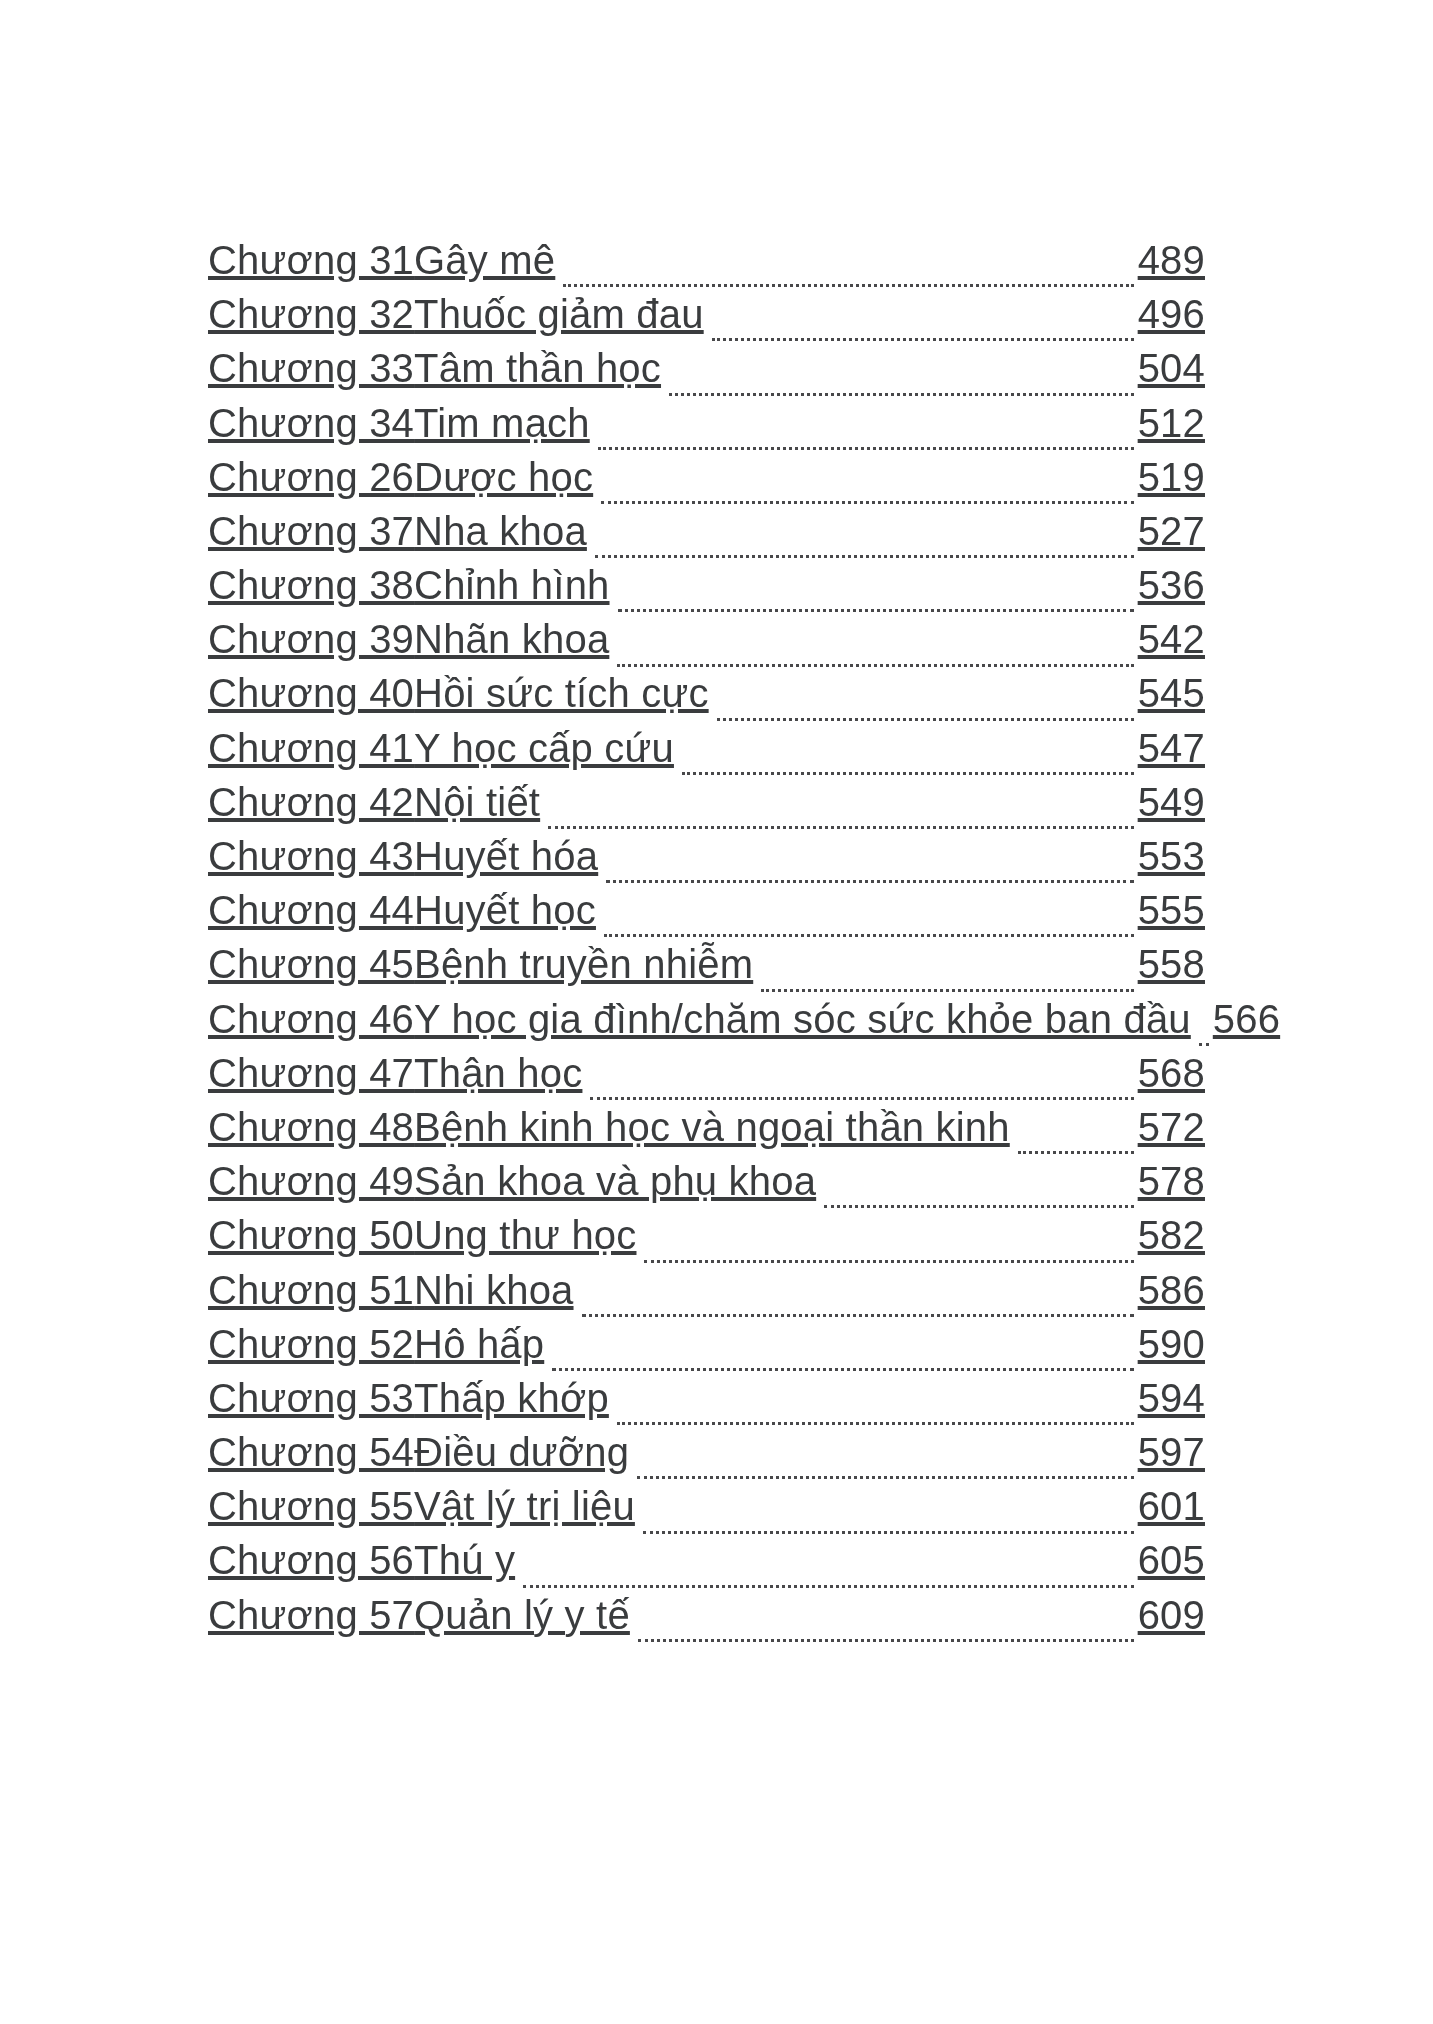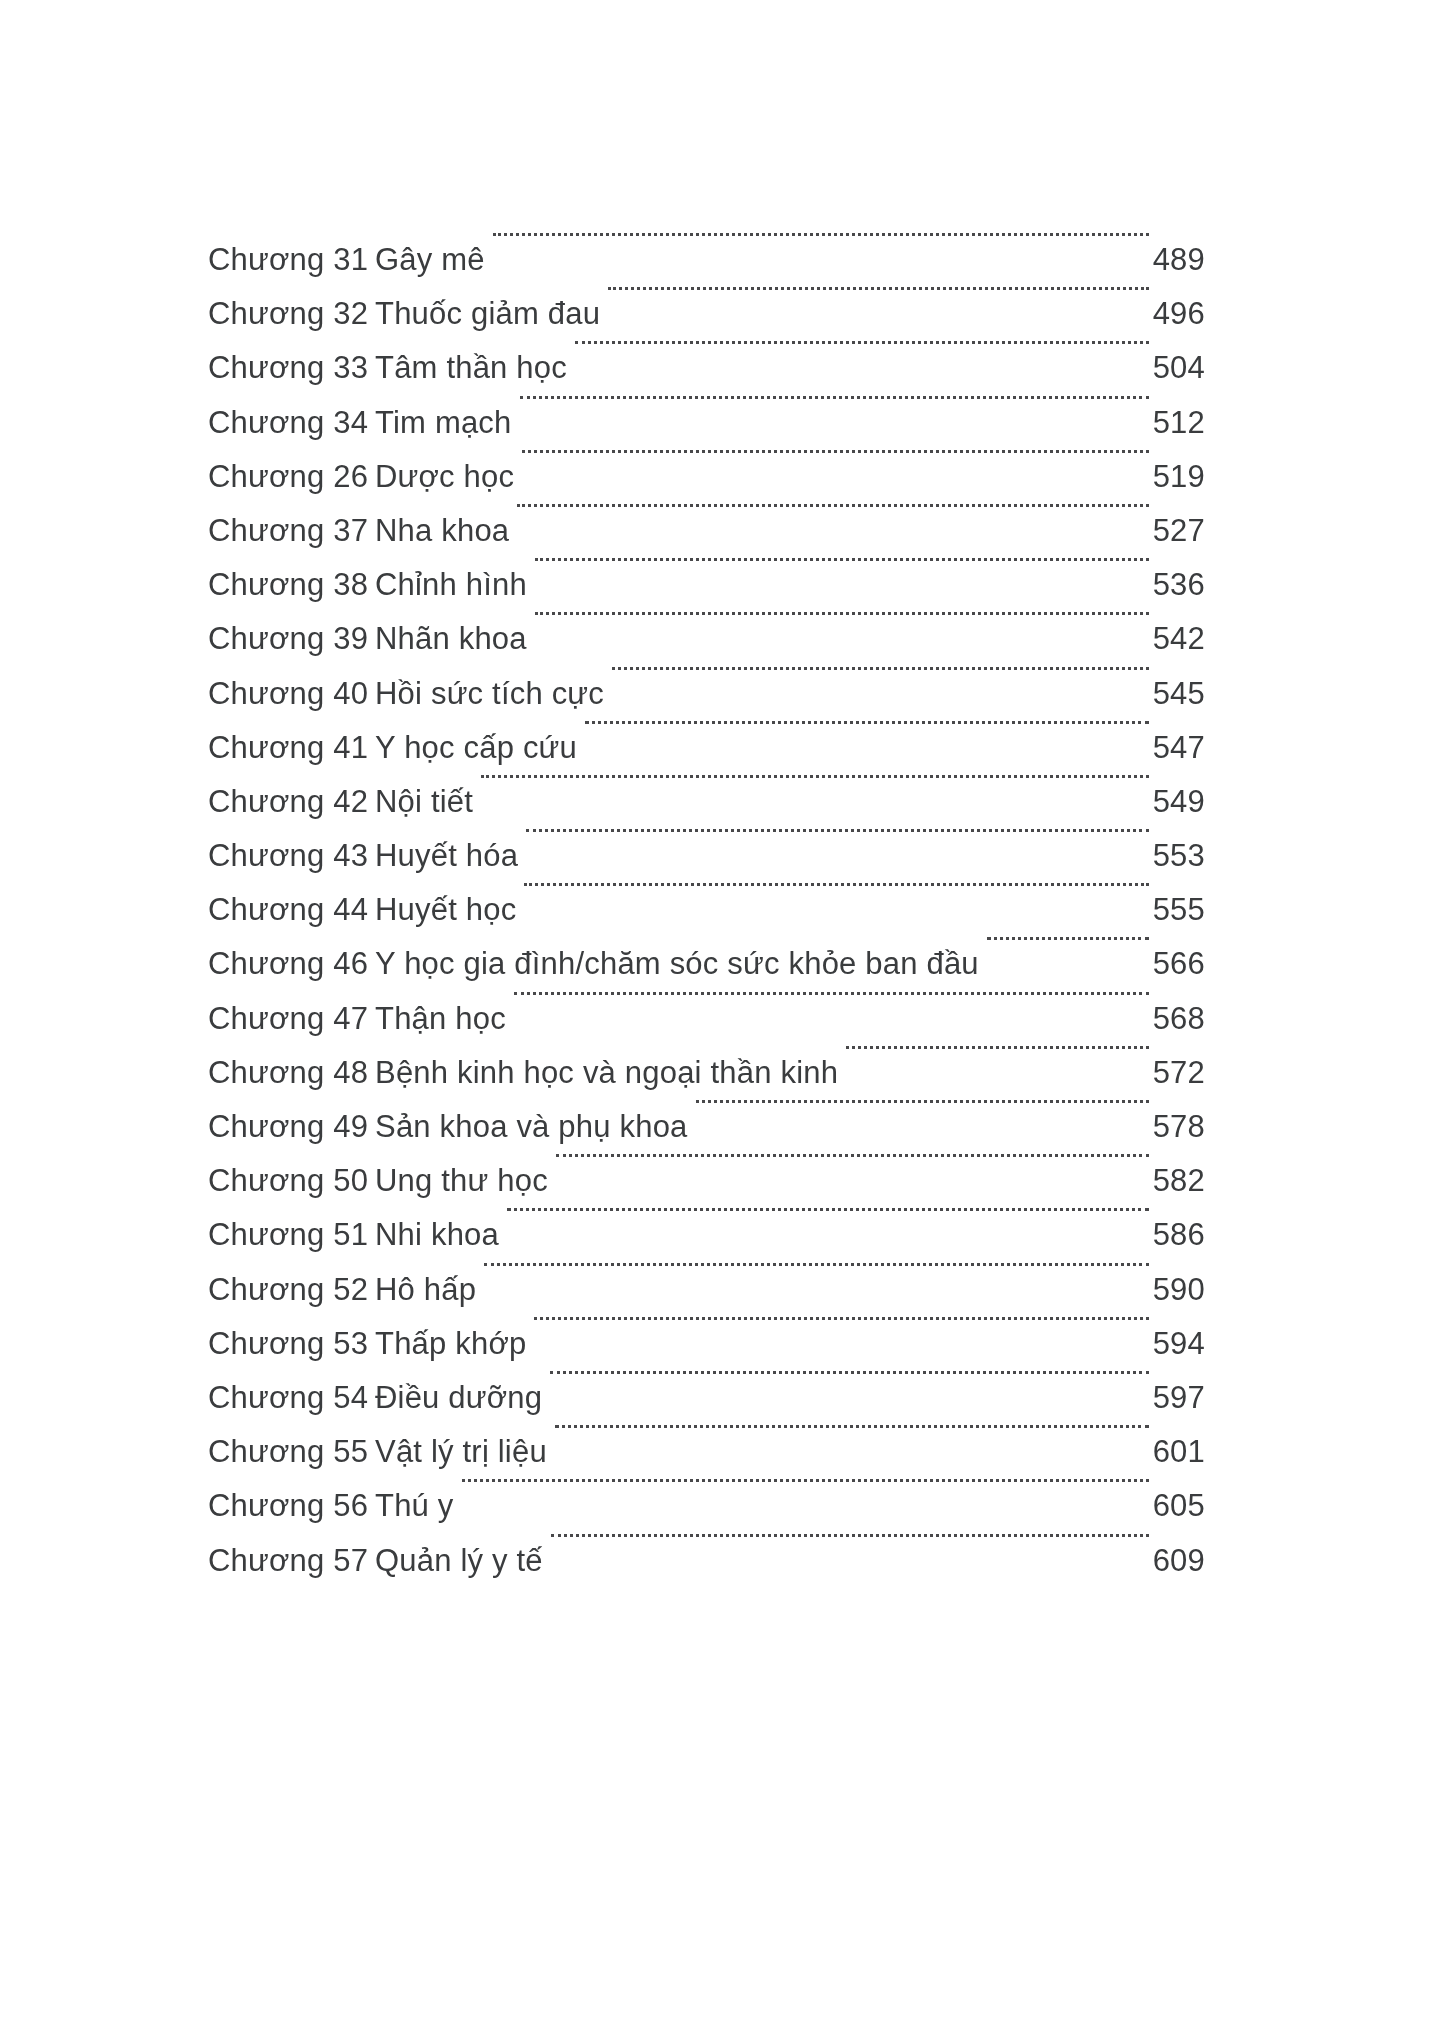--- a/index.html
+++ b/index.html
@@ -15,27 +15,28 @@
     overflow: hidden;
   }
   .toc {
     position: absolute;
     left: 208px;
     top: 233px;
     width: 997px;
   }
   .row {
     display: flex;
-    align-items: flex-start;
+    align-items: flex-end;
     height: 54.2px;
     line-height: 54.2px;
-    font-size: 31px;
+    font-size: 40px;
     letter-spacing: 0.2px;
     color: var(--text, #3a3c3e);
     white-space: nowrap;
+    text-decoration: underline;
   }
   .chapter {
     flex: 0 0 167px;
   }
   .title {
     flex: 0 0 auto;
   }
   .dots {
     flex: 1 1 auto;
     min-width: 10px;
@@ -138,20 +139,26 @@
     <span class="page-num">553</span>
   </div>
 
   <div class="row">
     <span class="chapter">Chương 44</span>
     <span class="title">Huyết học</span>
     <span class="dots"></span>
     <span class="page-num">555</span>
   </div>
 
+  <div class="row">
+    <span class="chapter">Chương 45</span>
+    <span class="title">Bệnh truyền nhiễm</span>
+    <span class="dots"></span>
+    <span class="page-num">558</span>
+  </div>
 
   <div class="row">
     <span class="chapter">Chương 46</span>
     <span class="title">Y học gia đình/chăm sóc sức khỏe ban đầu</span>
     <span class="dots"></span>
     <span class="page-num">566</span>
   </div>
 
   <div class="row">
     <span class="chapter">Chương 47</span>

